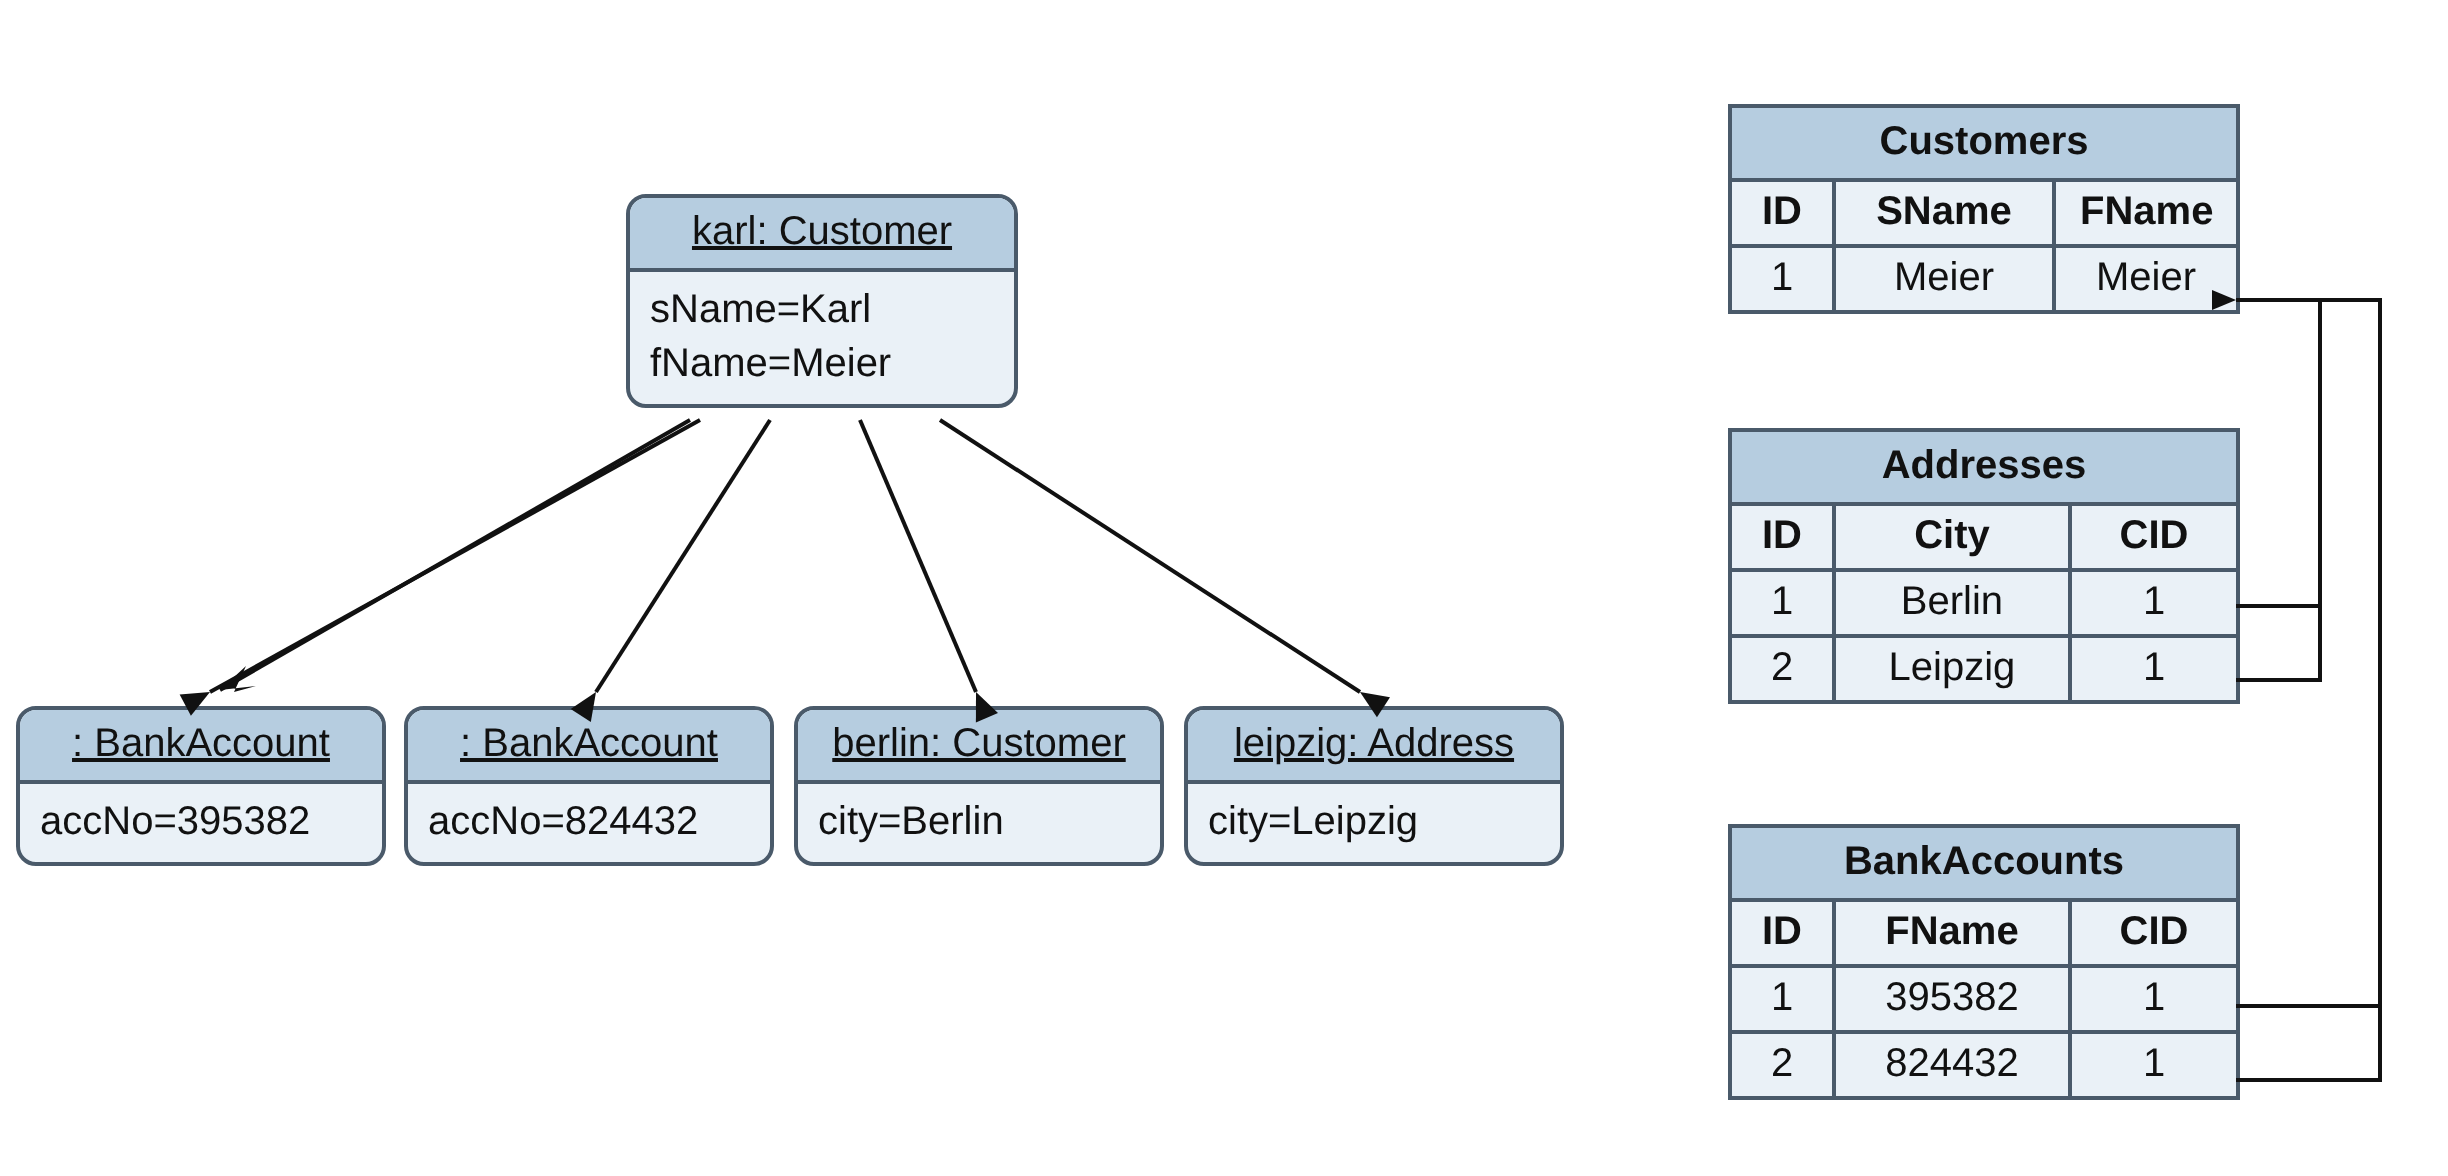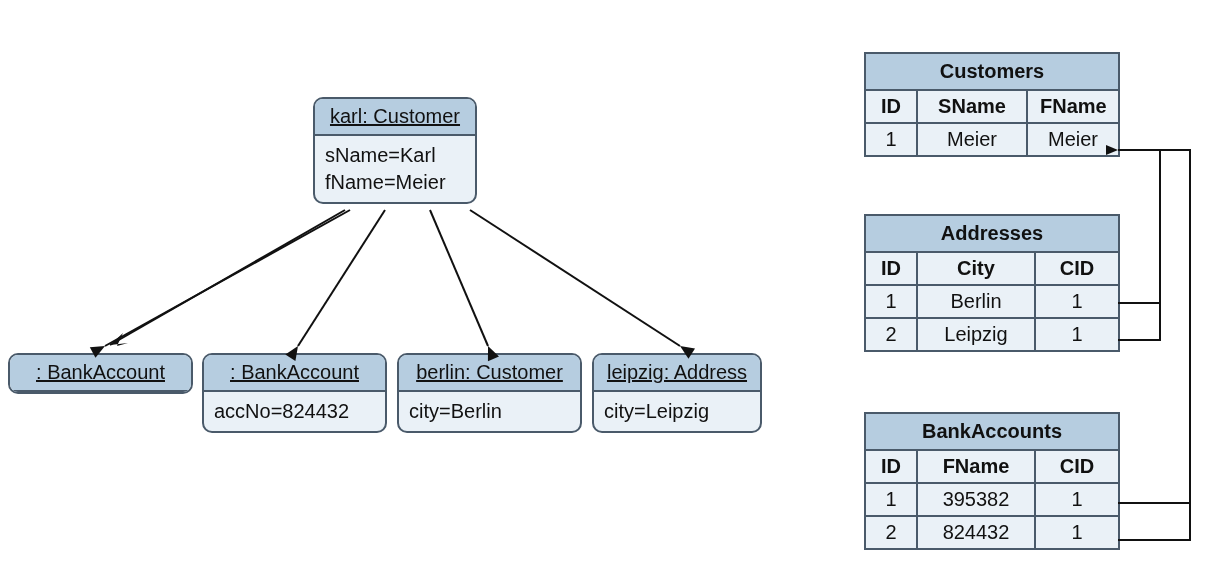--- a/index.html
+++ b/index.html
@@ -87,41 +87,42 @@
   }
   .conn-line {
     stroke: #111;
     stroke-width: 2;
     fill: none;
   }
 </style>
 </head>
 <body>
 
-<div class="uml-box" style="left:313px; top:97px; width:164px;">
+<div class="uml-box" style="left:313px; top:97px; width:196px;">
   <div class="uml-title">karl: Customer</div>
   <div class="uml-body">sName=Karl
 fName=Meier</div>
 </div>
 
 <div class="uml-box" style="left:8px; top:353px; width:185px;">
   <div class="uml-title">: BankAccount</div>
+  <div class="uml-body">accNo=395382</div>
 </div>
 
 <div class="uml-box" style="left:202px; top:353px; width:185px;">
   <div class="uml-title">: BankAccount</div>
   <div class="uml-body">accNo=824432</div>
 </div>
 
 <div class="uml-box" style="left:397px; top:353px; width:185px;">
   <div class="uml-title">berlin: Customer</div>
   <div class="uml-body">city=Berlin</div>
 </div>
 
-<div class="uml-box" style="left:592px; top:353px; width:170px;">
+<div class="uml-box" style="left:592px; top:353px; width:190px;">
   <div class="uml-title">leipzig: Address</div>
   <div class="uml-body">city=Leipzig</div>
 </div>
 
 <table class="db-table" style="left:864px; top:52px; width:254px;">
   <caption>Customers</caption>
   <colgroup>
       <col style="width:52px">
       <col style="width:110px">
       <col style="width:92px">

